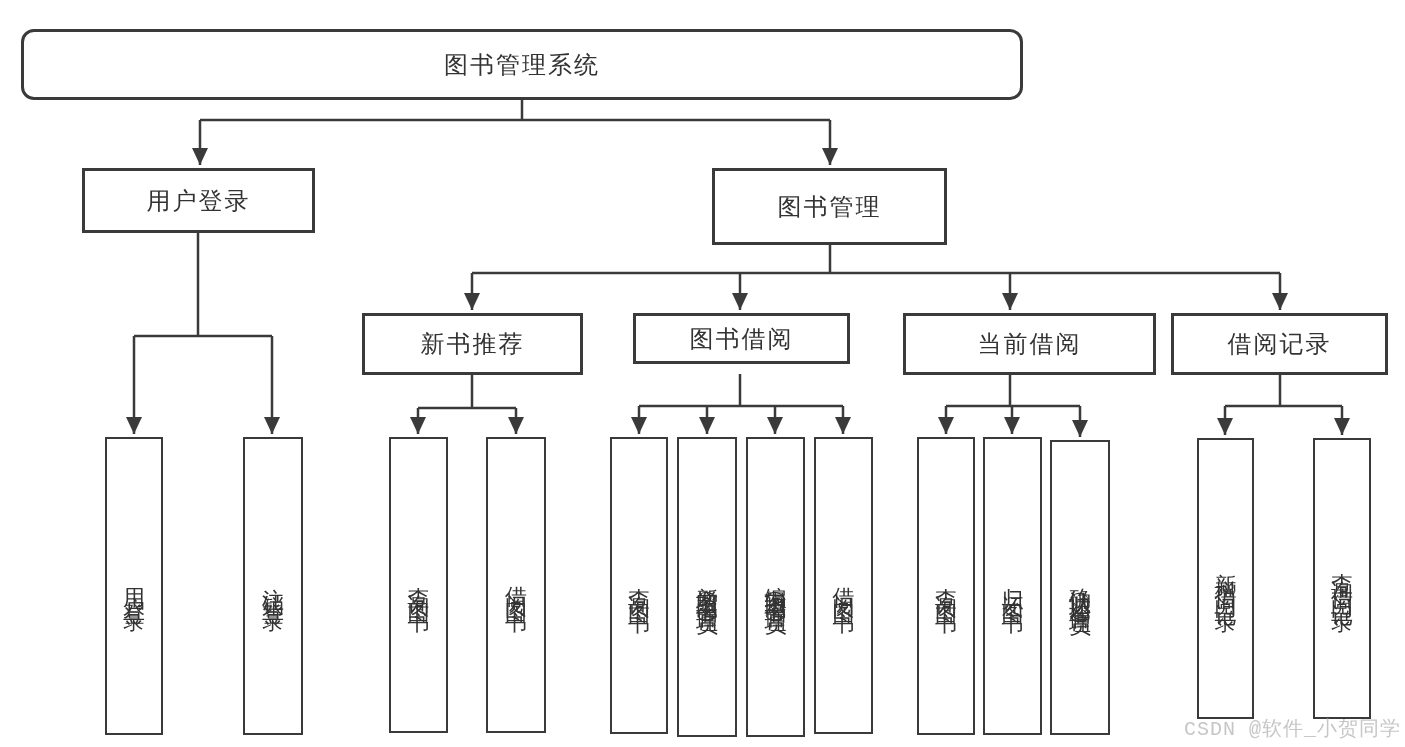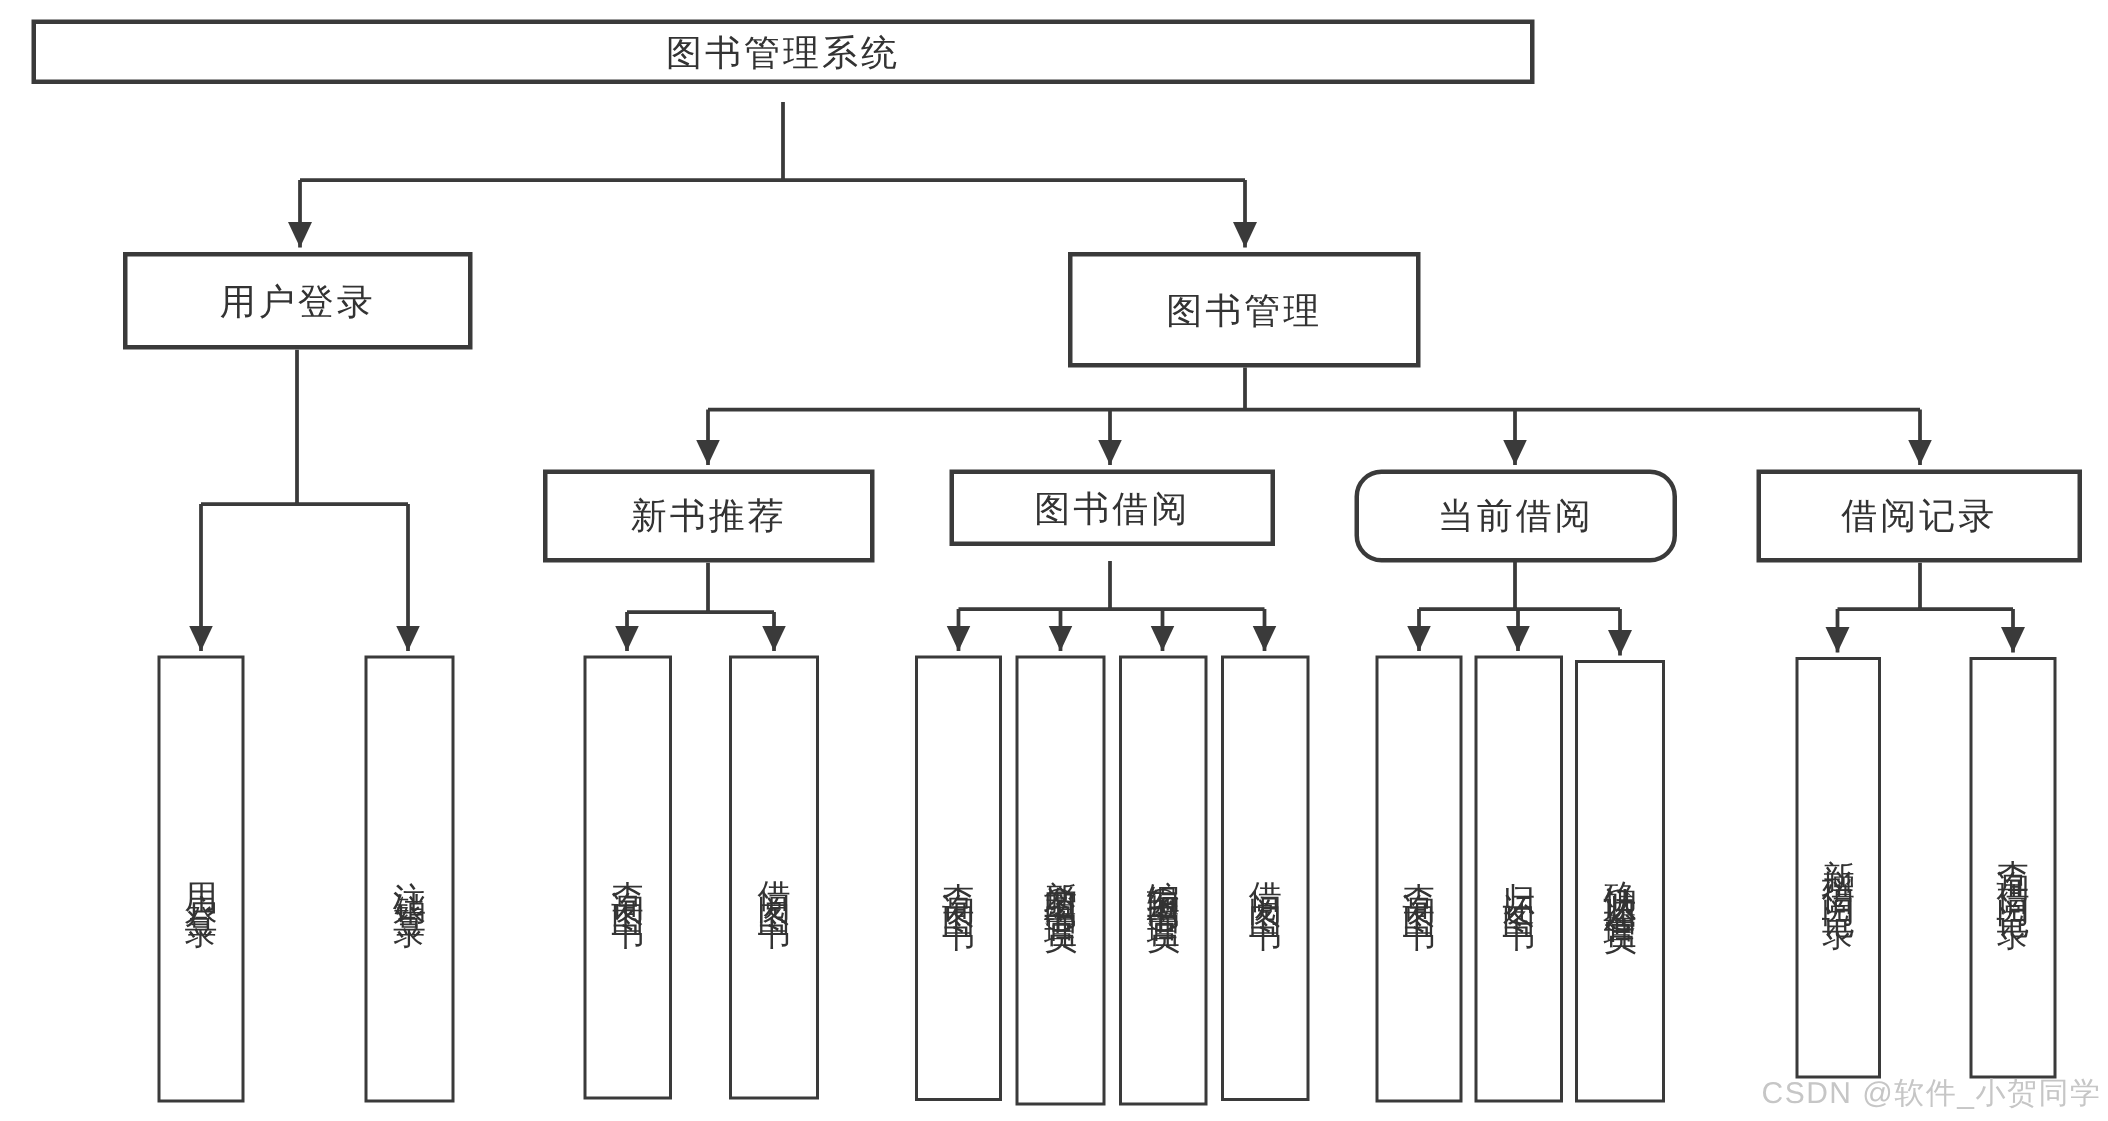--- a/index.html
+++ b/index.html
@@ -42,20 +42,21 @@
   .vlabel.tight { letter-spacing: 4px; }
   #watermark {
     position: absolute;
     right: 4px;
     top: 715px;
     font-size: 20px;
     color: #c6c6c6;
     letter-spacing: 1px;
     z-index: 3;
     white-space: nowrap;
+    font-family: Liberation Mono, monospace;
   }
 </style>
 </head>
 <body>
 
 <div id="stage">
 
   <svg id="wires" width="1405" height="747" viewBox="0 0 1405 747">
     <defs>
       <marker id="arw" markerUnits="userSpaceOnUse" markerWidth="20" markerHeight="18" refX="17" refY="8" orient="auto">
@@ -91,38 +92,38 @@
       <line x1="946" y1="406" x2="946" y2="434" marker-end="url(#arw)"></line>
       <line x1="1012" y1="406" x2="1012" y2="434" marker-end="url(#arw)"></line>
       <line x1="1080" y1="406" x2="1080" y2="437" marker-end="url(#arw)"></line>
 
       <path d="M1280 375 V406 M1225 406 H1342"></path>
       <line x1="1225" y1="406" x2="1225" y2="435" marker-end="url(#arw)"></line>
       <line x1="1342" y1="406" x2="1342" y2="435" marker-end="url(#arw)"></line>
     </g>
   </svg>
 
-  <div class="box" style="left:21px; top:13px; width:1002px; height:43px;">
+  <div class="box" style="left:21px; top:29px; width:1002px; height:71px;border-radius:13px;">
     <span class="hlabel root-label">图书管理系统</span>
   </div>
 
   <div class="box" style="left:82px; top:168px; width:233px; height:65px;">
     <span class="hlabel">用户登录</span>
   </div>
   <div class="box" style="left:712px; top:168px; width:235px; height:77px;">
     <span class="hlabel">图书管理</span>
   </div>
 
   <div class="box" style="left:362px; top:313px; width:221px; height:62px;font-family:Liberation Mono, monospace;">
     <span class="hlabel">新书推荐</span>
   </div>
   <div class="box" style="left:633px; top:313px; width:217px; height:51px;">
     <span class="hlabel">图书借阅</span>
   </div>
-  <div class="box" style="left:903px; top:313px; width:215px; height:62px;border-radius:18px;">
+  <div class="box" style="left:903px; top:313px; width:253px; height:62px;">
     <span class="hlabel">当前借阅</span>
   </div>
   <div class="box" style="left:1171px; top:313px; width:217px; height:62px;">
     <span class="hlabel">借阅记录</span>
   </div>
 
   <div class="box leaf" style="left:105px; top:437px; width:58px; height:298px;">
     <span class="vlabel">用户登录</span>
   </div>
   <div class="box leaf" style="left:243px; top:437px; width:60px; height:298px;">

